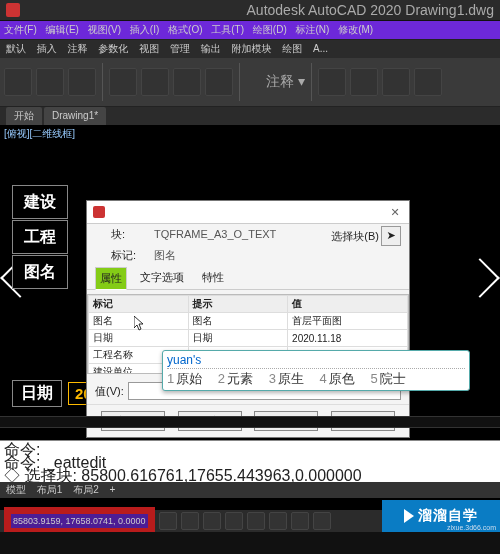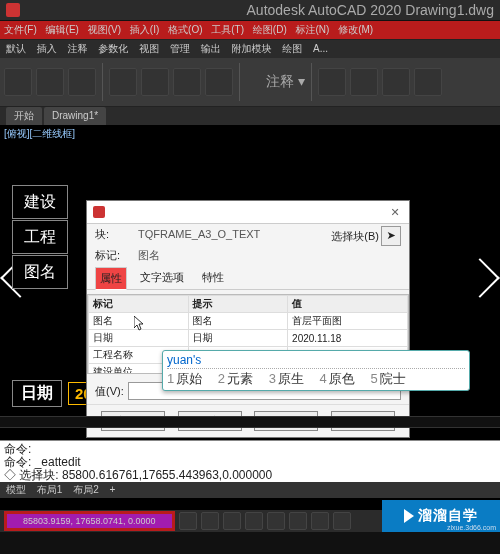--- a/index.html
+++ b/index.html
@@ -1,71 +1,71 @@
 <!DOCTYPE html>
 <html><head>
 <meta charset="utf-8">
 <style>
   html,body{margin:0;padding:0;width:500px;height:554px;background:#000;font-family:"Microsoft YaHei",Arial,sans-serif;overflow:hidden;font-size:11px;color:#ccc}
   .titlebar{background:#2b2b2b;height:20px;line-height:20px;color:#aaa;font-size:14px;padding:0 6px;text-align:right;border-bottom:1px solid #111}
   .titlebar .a-logo{float:left;width:14px;height:14px;background:#c33;margin:3px 4px 0 0;border-radius:2px}
   .titlebar .t{display:inline-block}
-  .menubar{background:#b91c1c;height:18px;line-height:18px;font-size:10px;color:#ccc;padding:0 4px;border-bottom:1px solid #222}
+  .menubar{background:#6d28d9;height:18px;line-height:18px;font-size:10px;color:#ccc;padding:0 4px;border-bottom:1px solid #222}
   .menubar span{margin-right:6px}
   .ribbon-tabs{background:#2b2b2b;height:18px;line-height:18px;font-size:10px;color:#ccc;padding:0 6px}
   .ribbon-tabs span{margin-right:8px}
   .ribbon{background:#3a3a3a;height:48px;border-bottom:1px solid #222;display:flex;align-items:center;padding:0 4px;gap:4px}
   .rib-btn{width:26px;height:26px;background:#333;border:1px solid #444;border-radius:2px;display:inline-block}
   .rib-sep{width:1px;height:38px;background:#555;margin:0 2px}
   .rib-label{font-size:14px;color:#aaa;margin-left:20px}
   .model-tabs{background:#2b2b2b;height:18px;line-height:18px;font-size:10px;color:#ccc;padding:0 6px;display:flex;gap:2px}
   .model-tabs .tab{background:#444;padding:0 8px;border-radius:2px 2px 0 0}
   .view-label{color:#9cf;font-size:10px;padding:2px 4px}
   .drawing{position:relative;height:270px;background:#000}
   .chev{position:absolute;top:50%;transform:translateY(-50%);width:26px;height:26px;border:2px solid #fff;border-left:none;border-bottom:none;}
   .chev.left{left:6px;transform:translateY(-50%) rotate(-135deg)}
   .chev.right{right:6px;transform:translateY(-50%) rotate(45deg)}
-  .block-labels{position:absolute;left:12px;top:42px;color:#fff;font-size:16px;font-weight:normal;line-height:32px}
+  .block-labels{position:absolute;left:12px;top:42px;color:#fff;font-size:16px;font-weight:bold;line-height:32px}
   .block-labels div{border:1px solid #888;padding:0 6px;margin-bottom:1px;background:#000;width:42px;text-align:center}
   .date-row{position:absolute;left:12px;bottom:6px;display:flex;align-items:center;gap:6px}
   .date-row .lbl{border:1px solid #888;color:#fff;font-size:16px;font-weight:bold;padding:2px 8px}
   .date-row .val{border:1px solid #fb0;color:#fb0;font-size:15px;font-weight:bold;padding:2px 6px}
   
   .dialog{position:absolute;left:86px;top:200px;width:322px;background:#f4f4f4;border:1px solid #777;box-shadow:2px 2px 6px rgba(0,0,0,.5);font-size:11px;color:#222}
   .dlg-title{background:#fff;border-bottom:1px solid #ccc;height:22px;line-height:22px;padding:0 6px;display:flex;align-items:center;gap:4px}
   .dlg-title .a{width:12px;height:12px;background:#c33;border-radius:2px}
   .dlg-title .x{margin-left:auto;width:16px;text-align:center;color:#666}
-  .dlg-row{padding:3px 8px}
+  .dlg-row{padding:3px 24px}
   .dlg-row label{display:inline-block;width:40px}
   .dlg-row .ro{display:inline-block;border:none;background:transparent;color:#555}
   .dlg-sel{float:right;margin:2px 8px 0 0;display:flex;align-items:center;gap:2px}
   .dlg-sel .btn{width:18px;height:18px;border:1px solid #999;background:#eee;text-align:center;line-height:16px}
   .tabs{display:flex;gap:8px;padding:0 8px;border-bottom:1px solid #ccc;font-size:11px}
   .tabs .t{padding:3px 4px;border:1px solid transparent;border-bottom:none}
-  .tabs .t.active{background:#ef4444;border-color:#ccc;border-bottom:1px solid #fff;position:relative;top:1px}
+  .tabs .t.active{background:#84cc16;border-color:#ccc;border-bottom:1px solid #fff;position:relative;top:1px}
   .grid{margin:4px 0;border:1px solid #bbb;background:#fff;height:78px;overflow:hidden}
   .grid table{width:100%;border-collapse:collapse;font-size:10px}
   .grid th,.grid td{border:1px solid #ddd;padding:1px 4px;text-align:left}
   .grid th{background:#eee}
   .val-row{padding:4px 8px;display:flex;align-items:center;gap:4px}
   .val-row input{flex:1;border:1px solid #999;height:16px;padding:0 3px}
   .dlg-btns{display:flex;justify-content:space-around;padding:6px 8px;border-top:1px solid #ddd}
   .dlg-btns button{width:64px;height:20px;border:1px solid #888;background:#eee;font-size:11px}
   
   .ime{position:absolute;left:162px;top:350px;background:#fff;border:1px solid #5aa;border-radius:3px;padding:2px 4px;font-size:13px;color:#333;width:298px;box-shadow:0 2px 4px rgba(0,0,0,.3)}
   .ime .typed{color:#06c;border-bottom:1px dotted #aaa;padding-bottom:1px;margin-bottom:1px;font-size:12px}
   .ime .cand span{margin-right:6px}
   .ime .cand .n{color:#888;margin-right:2px}
   
   .cmd-area{position:absolute;left:0;right:0;top:416px;background:#111;border-top:1px solid #333;border-bottom:1px solid #333;height:10px}
-  .cmd-lines{position:absolute;left:0;right:0;top:440px;background:#fff;color:#222;font-size:12px;padding:2px 4px;line-height:13px;height:40px;border-top:1px solid #888;border-bottom:1px solid #888}
+  .cmd-lines{position:absolute;left:0;right:0;top:440px;background:#fff;color:#222;font-size:16px;padding:2px 4px;line-height:13px;height:40px;border-top:1px solid #888;border-bottom:1px solid #888}
   .model-bottom{position:absolute;left:0;right:0;top:482px;background:#333;height:16px;line-height:16px;font-size:10px;color:#ccc;padding:0 6px}
   .model-bottom span{margin-right:8px}
   .status{position:absolute;left:0;right:0;bottom:22px;height:22px;background:#2b2b2b;display:flex;align-items:center;font-size:9px;color:#ccc;padding:0 4px;gap:4px}
-  .status .coord{background:#a21caf;padding:2px 16px;border:3px solid #b91c1c}
+  .status .coord{background:#4c1d95;padding:2px 2px;border:7px solid #b91c1c}
   .status .ic{width:16px;height:16px;background:#333;border:1px solid #444;border-radius:2px}
   .brand{position:absolute;right:0;bottom:22px;width:118px;height:32px;background:#0a7cc4;color:#fff;display:flex;align-items:center;justify-content:center;gap:4px;font-size:14px;font-weight:bold;letter-spacing:1px}
   .brand .tri{width:0;height:0;border-left:10px solid #fff;border-top:7px solid transparent;border-bottom:7px solid transparent}
   .brand .sub{position:absolute;bottom:1px;right:4px;font-size:7px;font-weight:normal;letter-spacing:0;color:#cde}
   .footer{position:absolute;left:0;right:0;bottom:0;height:22px;background:#111}
   .cursor{position:absolute;left:134px;top:316px;width:12px;height:16px;pointer-events:none}
   .cursor svg{width:12px;height:16px}
 </style>
 </head>
 <body>

